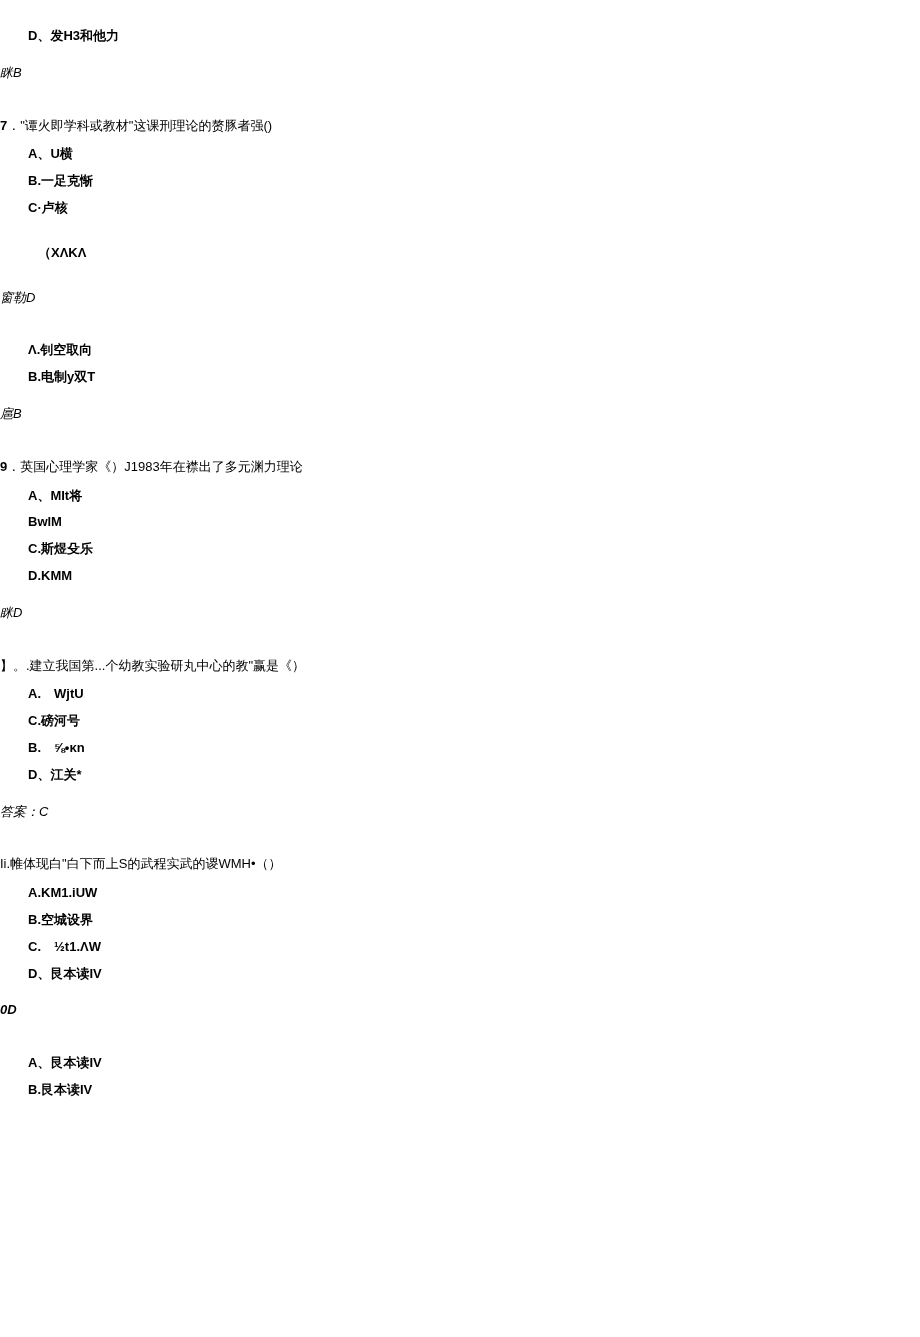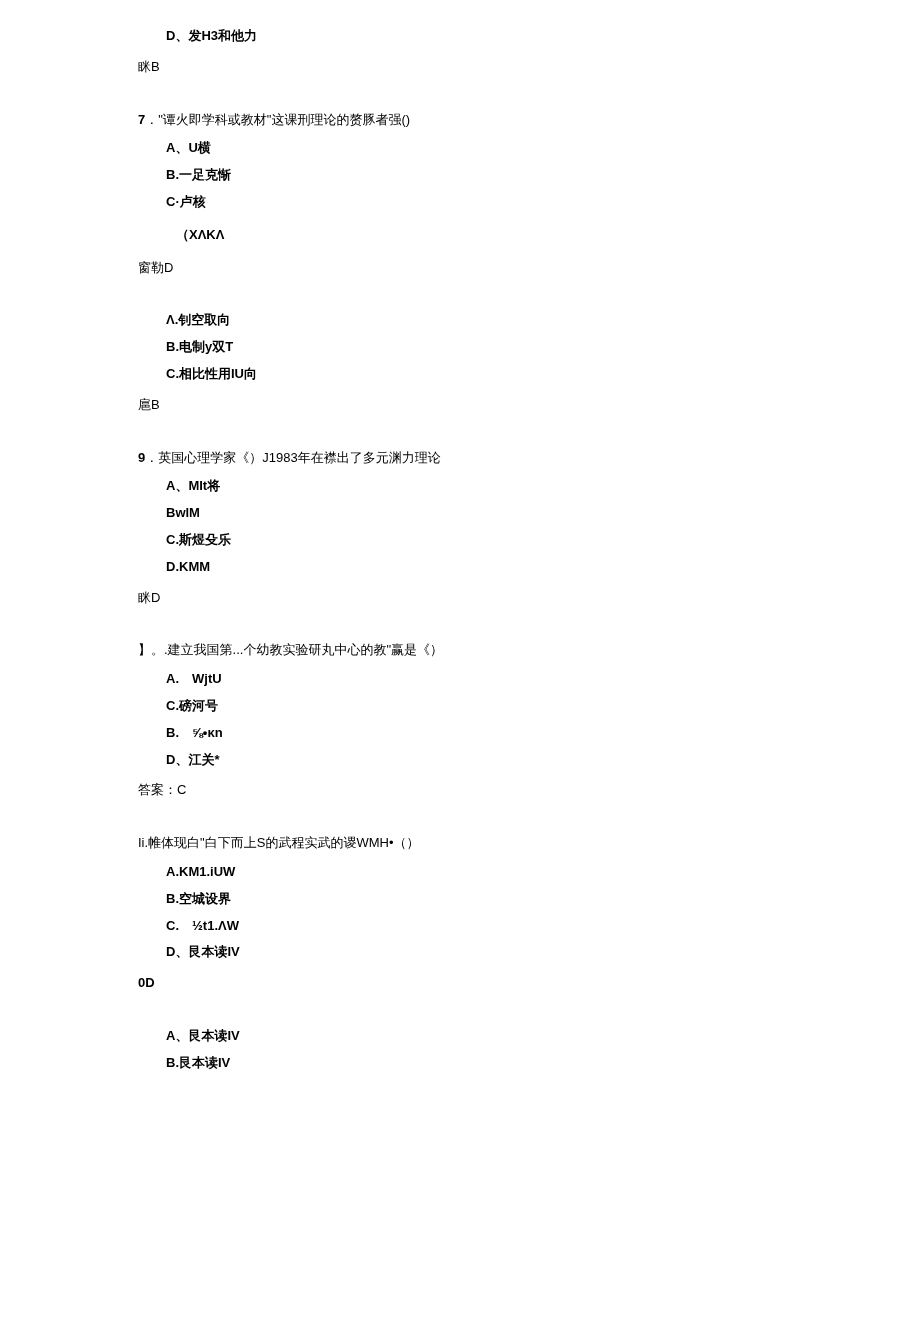--- a/index.html
+++ b/index.html
@@ -10,34 +10,34 @@
     body {
       font-family: "Microsoft YaHei", "SimSun", Arial, sans-serif;
       font-size: 13px;
       line-height: 1.6;
       color: #000;
       background: #fff;
       padding: 20px 0;
       width: 920px;
     }
     .content {
-      padding-left: 138px;
       padding-right: 60px;
     }
     .option {
       padding-left: 28px;
       margin: 6px 0;
     }
     .option-indent {
       padding-left: 38px;
-      margin: 12px 0;
+      margin: 24px 0;
     }
     .answer {
-      margin-top: 10px;
+      margin-top: 16px;
       margin-bottom: 32px;
+      font-style: italic;
     }
     .question {
       margin-top: 32px;
       margin-bottom: 8px;
     }
     .bold {
       font-weight: bold;
     }
   </style>
 </head>
@@ -51,21 +51,20 @@
     <span class="bold">7</span><span>．"谭火即学科或教材"这课刑理论的赘豚者强()</span>
   </div>
   <div class="option"><span class="bold">A、U横</span></div>
   <div class="option"><span class="bold">B.一足克惭</span></div>
   <div class="option"><span class="bold">C·卢核</span></div>
   <div class="option-indent"><span class="bold">（XΛKΛ</span></div>
   <div class="answer"><span>窗勒D</span></div>
 
   <div class="option"><span class="bold">Λ.钊空取向</span></div>
   <div class="option"><span class="bold">B.电制y双T</span></div>
-  <div class="option"><span class="bold">C.相比性用IU向</span></div>
   <div class="answer"><span>扈B</span></div>
 
   <div class="question">
     <span class="bold">9</span><span>．英国心理学家《）J1983年在襟出了多元渊力理论</span>
   </div>
   <div class="option"><span class="bold">A、MIt将</span></div>
   <div class="option"><span class="bold">BwlM</span></div>
   <div class="option"><span class="bold">C.斯煜殳乐</span></div>
   <div class="option"><span class="bold">D.KMM</span></div>
   <div class="answer"><span>眯D</span></div>

